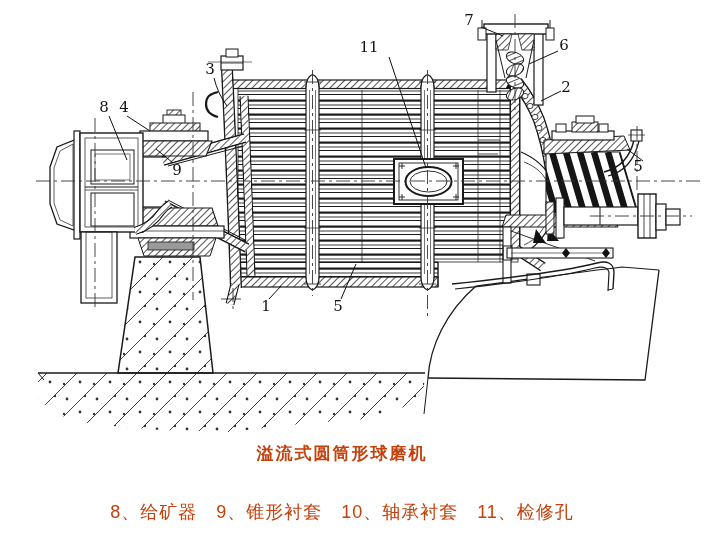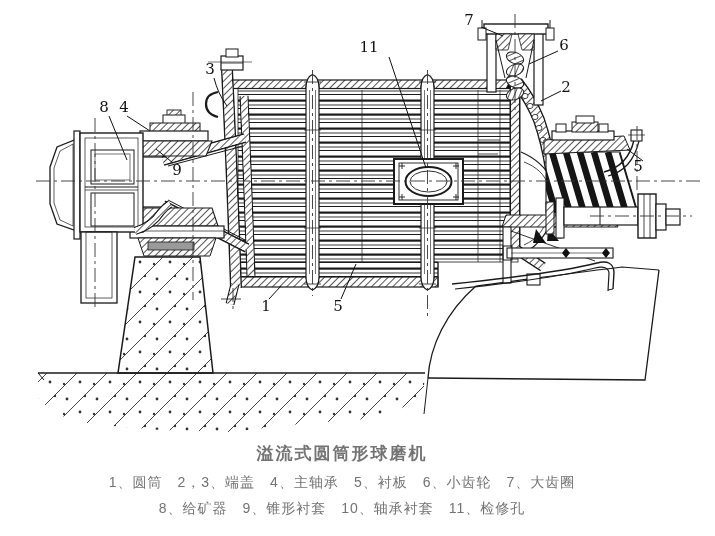--- a/index.html
+++ b/index.html
@@ -2,25 +2,25 @@
 <html><head>
 <meta charset="utf-8">
 <style>
   html,body{margin:0;padding:0;background:#fff;width:715px;height:536px;overflow:hidden;}
   #figure{position:relative;width:715px;height:536px;background:#fff;
           font-family:"Liberation Sans", sans-serif;color:#111;}
   #diagram-wrap{position:absolute;left:0;top:0;width:715px;height:440px;}
   svg{display:block;}
   .callout{position:absolute;transform:translate(-50%,-50%);
            font-family:"DejaVu Serif", serif;font-size:15px;color:#111;line-height:1;}
-  .caption{position:absolute;left:0;width:684px;text-align:center;color:#737373;}
+  .caption{position:absolute;left:0;width:684px;text-align:center;color:#c2410c;}
   #figure-title{top:442px;font-size:17px;font-weight:bold;letter-spacing:2px;
                 font-family:"Liberation Sans", sans-serif;}
   #parts-line-1{top:474px;font-size:14px;letter-spacing:1px;}
-  #parts-line-2{top:500px;font-size:14px;letter-spacing:1px;}
+  #parts-line-2{top:500px;font-size:18px;letter-spacing:1px;}
 </style>
 </head>
 <body>
 
 <div id="figure">
 <div id="diagram-wrap">
 <svg width="715" height="440" viewBox="0 0 715 440">
   <defs>
     <pattern id="h45" width="5" height="5" patternUnits="userSpaceOnUse" patternTransform="rotate(45)">
       <rect width="5" height="5" fill="#fff"></rect>
@@ -304,15 +304,14 @@
 <span class="callout" style="left:338px;top:306px">5</span>
 <span class="callout" style="left:564px;top:45px">6</span>
 <span class="callout" style="left:469px;top:20px">7</span>
 <span class="callout" style="left:104px;top:107px">8</span>
 <span class="callout" style="left:177px;top:170px">9</span>
 <span class="callout" style="left:638px;top:166px">5</span>
 <span class="callout" style="left:369px;top:47px">11</span>
 </div>
 
 <div class="caption" id="figure-title">溢流式圆筒形球磨机</div>
-<div class="caption" id="parts-line-1">1、圆筒　2，3、端盖　4、主轴承　5、衬板　6、小齿轮　7、大齿圈</div>
 <div class="caption" id="parts-line-2">8、给矿器　9、锥形衬套　10、轴承衬套　11、检修孔</div>
 </div>
 
 </body></html>

